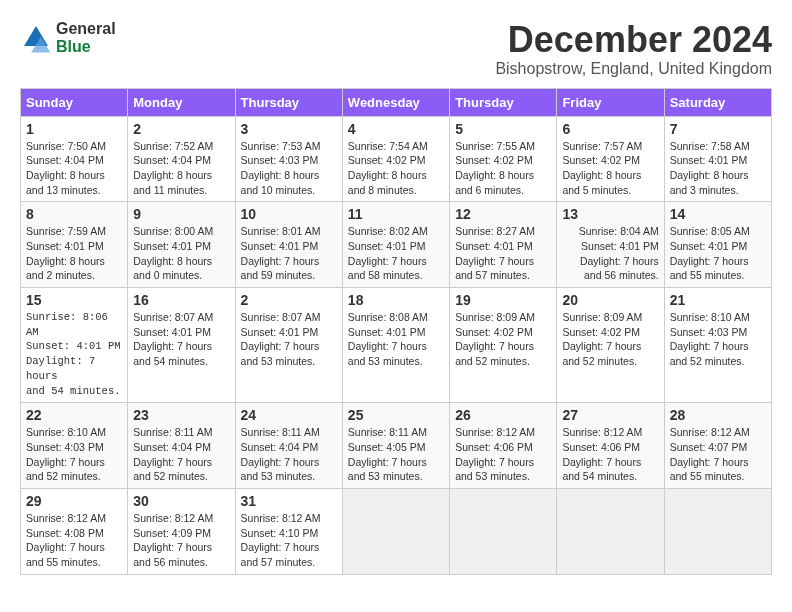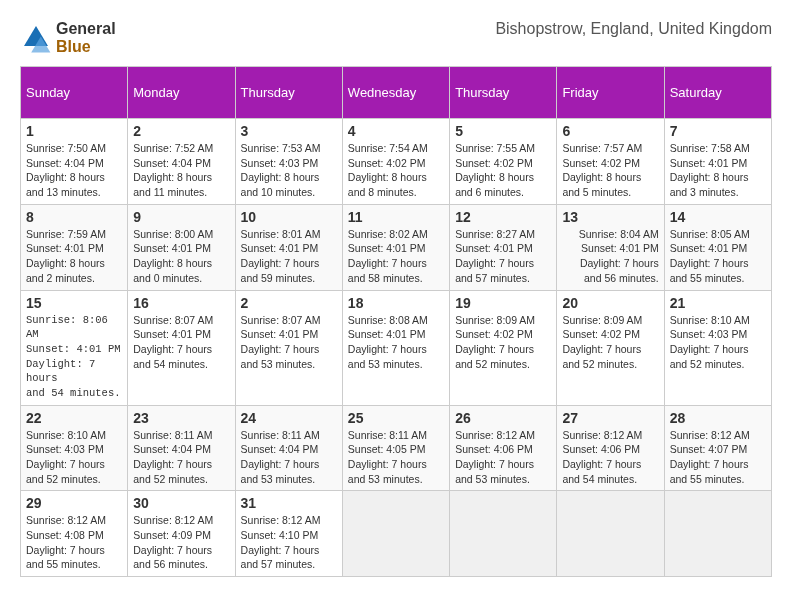--- a/index.html
+++ b/index.html
@@ -37,26 +37,26 @@
     .subtitle {
       font-size: 16px;
       color: #555;
     }
     .calendar {
       width: 100%;
       border-collapse: collapse;
       font-size: 11px;
     }
     .calendar th {
-      background: #a21caf;
+      background: #8b5cf6;
       color: #fff;
       text-align: left;
-      padding: 18px 5px;
+      padding: 6px 5px;
       font-size: 13px;
-      font-weight: normal;
+      font-weight: bold;
       border: 1px solid #ccc;
     }
     .calendar td {
       border: 1px solid #ccc;
       vertical-align: top;
       padding: 4px 5px;
       width: 107px;
       min-height: 80px;
       background: #fff;
     }
@@ -83,24 +83,25 @@
 <body>
 
 <div class="header">
   <div class="logo">
     <svg class="logo-icon" viewBox="0 0 40 40">
       <polygon points="20,5 35,30 5,30" fill="#1a6fb5"></polygon>
       <polygon points="26,18 38,38 14,38" fill="#5ba3e0" opacity="0.7"></polygon>
     </svg>
     <div>
       <div style="font-size:16px;font-weight:bold;color:#333;">General</div>
-      <div style="font-size:16px;font-weight:bold;color:#a16207;">Blue</div>
+      <div style="font-size:16px;font-weight:bold;color:#15803d;">Blue</div>
     </div>
   </div>
   <div class="title-block">
+    <div class="main-title">December 2024</div>
     <div class="subtitle">Bishopstrow, England, United Kingdom</div>
   </div>
 </div>
 
 <table class="calendar">
   <thead>
     <tr>
     <th>Sunday</th>
         <th>Monday</th>
         <th>Thursday</th>

